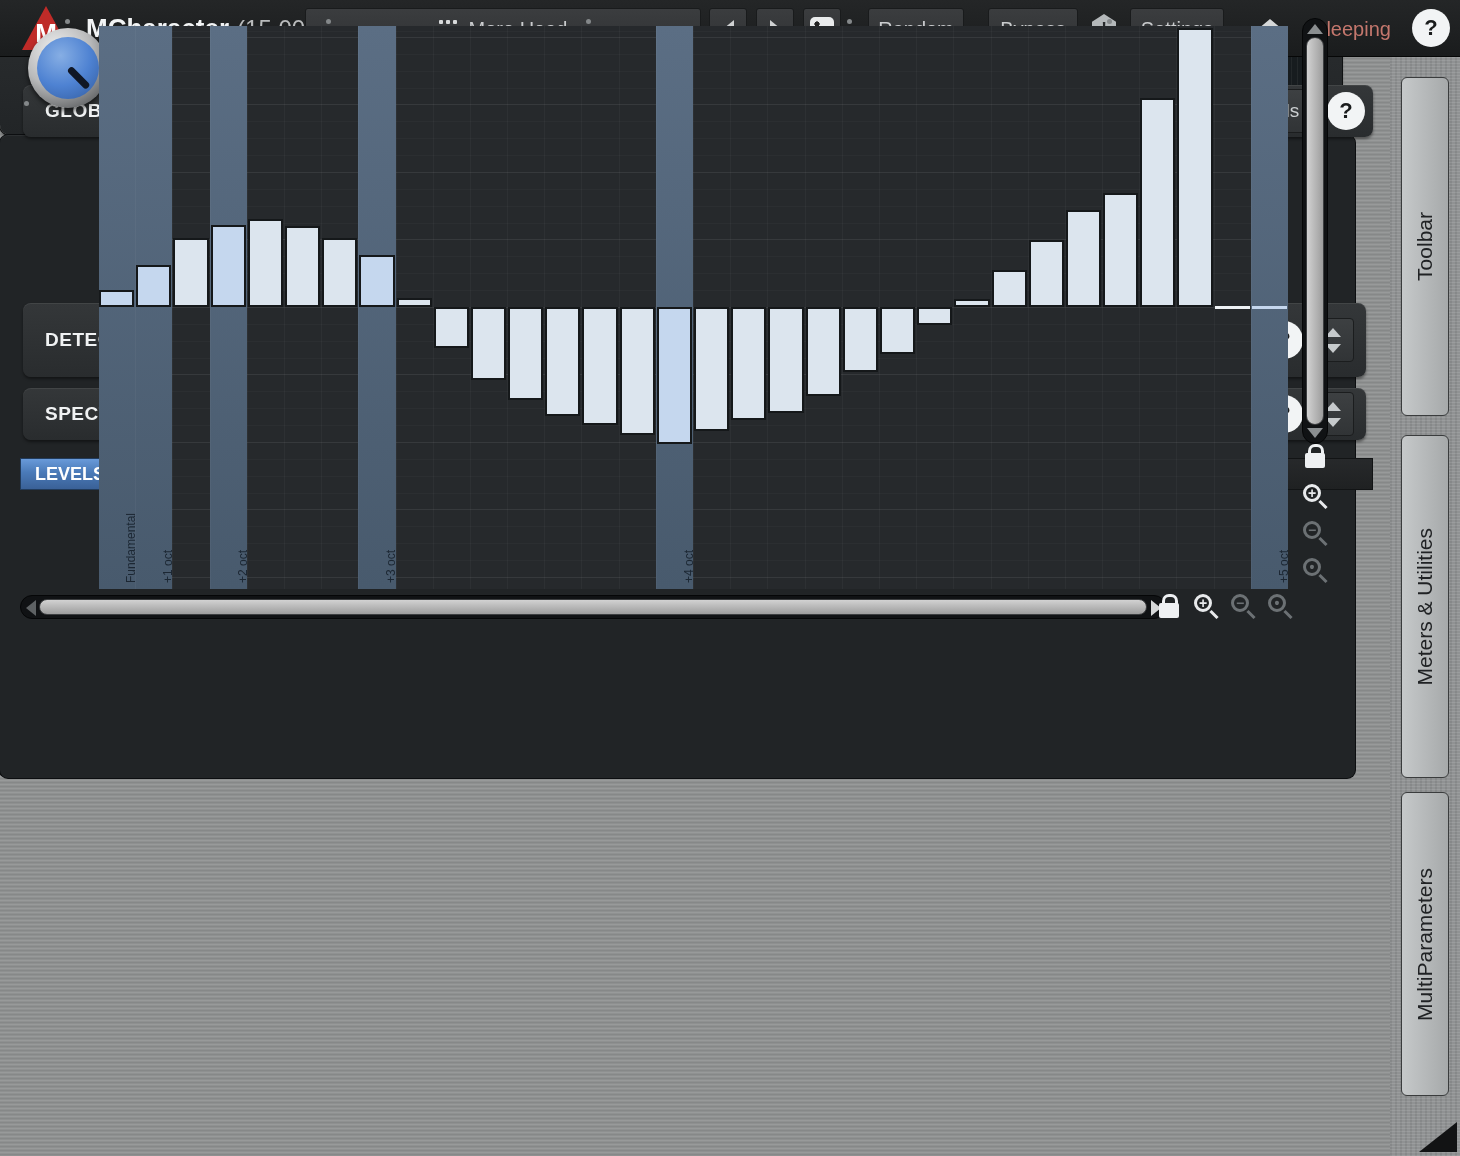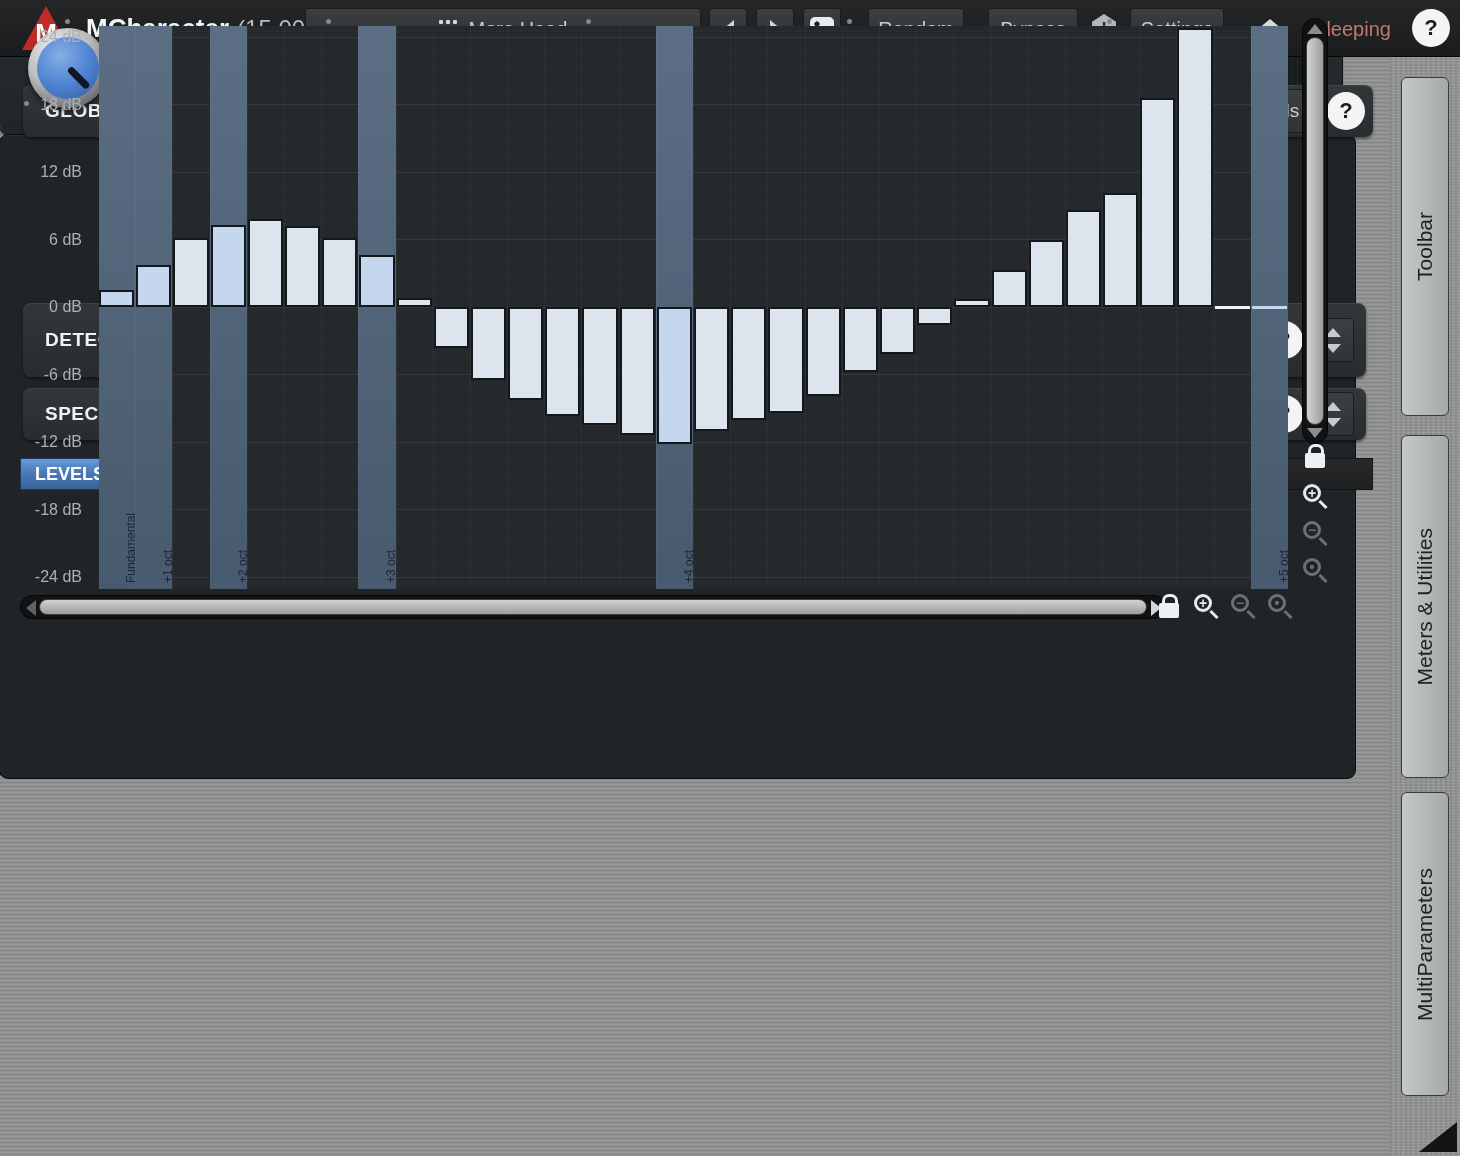--- a/index.html
+++ b/index.html
@@ -395,31 +395,20 @@
     </div>
     <div class="tab">
       <span>SYNTHESIS</span>
     </div>
     <div class="tab">
       <span>NOTES</span>
     </div>
   </div>
 
 <div id="chart-panel">
-  <div id="y-axis">
-      <div class="y-lab" style="top: 1px;">24 dB</div>
-      <div class="y-lab" style="top: 68.5px;">18 dB</div>
-      <div class="y-lab" style="top: 136px;">12 dB</div>
-      <div class="y-lab" style="top: 203.5px;">6 dB</div>
-      <div class="y-lab" style="top: 271px;">0 dB</div>
-      <div class="y-lab" style="top: 338.5px;">-6 dB</div>
-      <div class="y-lab" style="top: 406px;">-12 dB</div>
-      <div class="y-lab" style="top: 473.5px;">-18 dB</div>
-      <div class="y-lab" style="top: 541px;">-24 dB</div>
-    </div>
   <div id="plot">
       <div class="col hl">
         <div class="bar" style="top: 264.125px; height: 16.875px;"></div>
         <span class="col-label">Fundamental</span>
       </div>
       <div class="col hl">
         <div class="bar" style="top: 239.375px; height: 41.625px;"></div>
         <span class="col-label">+1 oct</span>
       </div>
       <div class="col">

